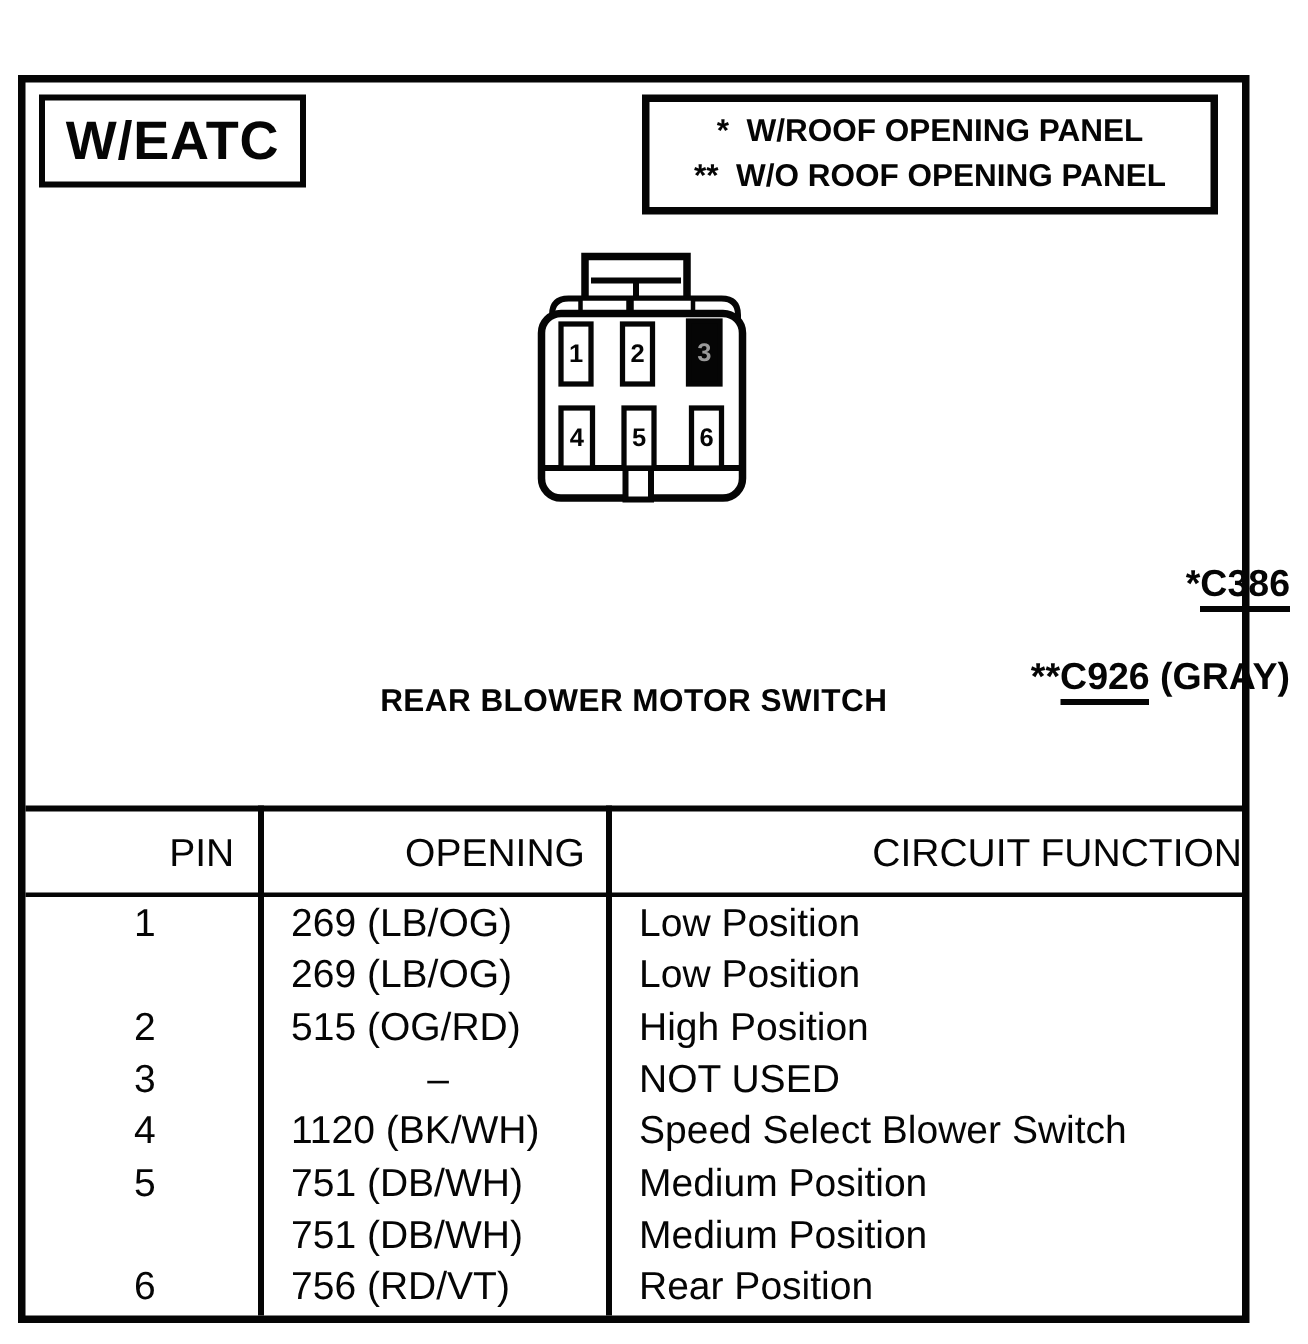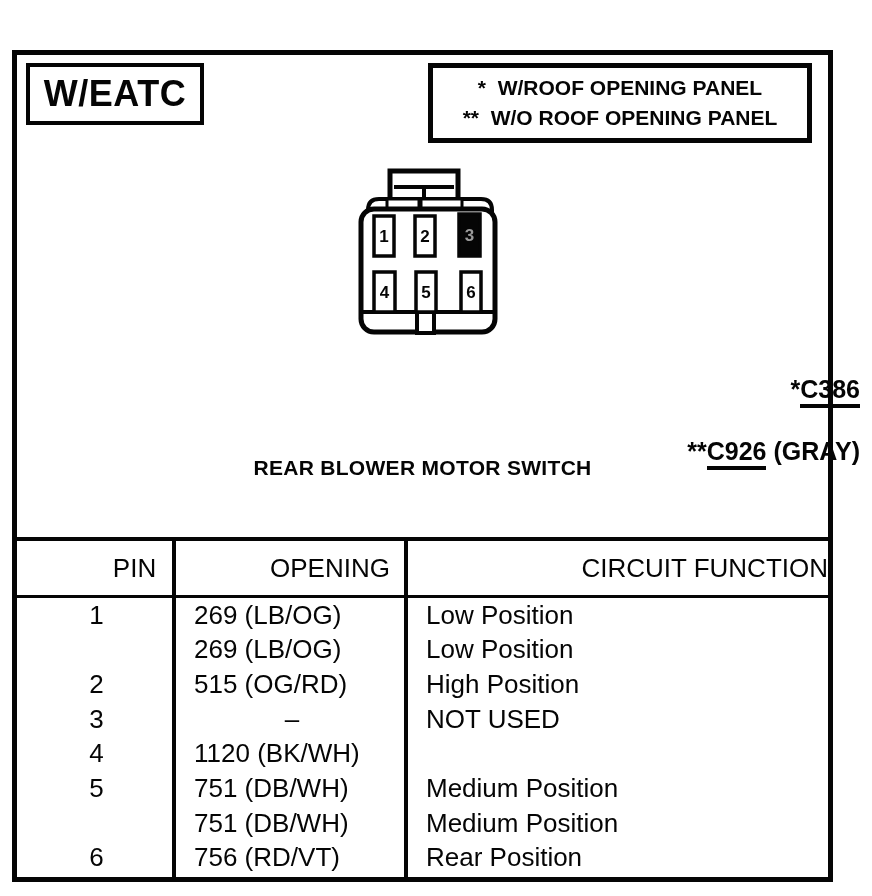--- a/index.html
+++ b/index.html
@@ -145,20 +145,21 @@
             <div class="c-func">High Position</div>
           </div>
           <div class="t-row">
             <div class="c-pin">3</div>
             <div class="c-circuit" style="text-align: center; padding-left: 0px;">–</div>
             <div class="c-func">NOT USED</div>
           </div>
           <div class="t-row">
             <div class="c-pin">4</div>
             <div class="c-circuit">1120 (BK/WH)</div>
+            <div class="c-func">Speed Select Blower Switch</div>
           </div>
           <div class="t-row">
             <div class="c-pin">5</div>
             <div class="c-circuit">751 (DB/WH)</div>
             <div class="c-func">Medium Position</div>
           </div>
           <div class="t-row">
             <div class="c-pin"></div>
             <div class="c-circuit">751 (DB/WH)</div>
             <div class="c-func">Medium Position</div>

